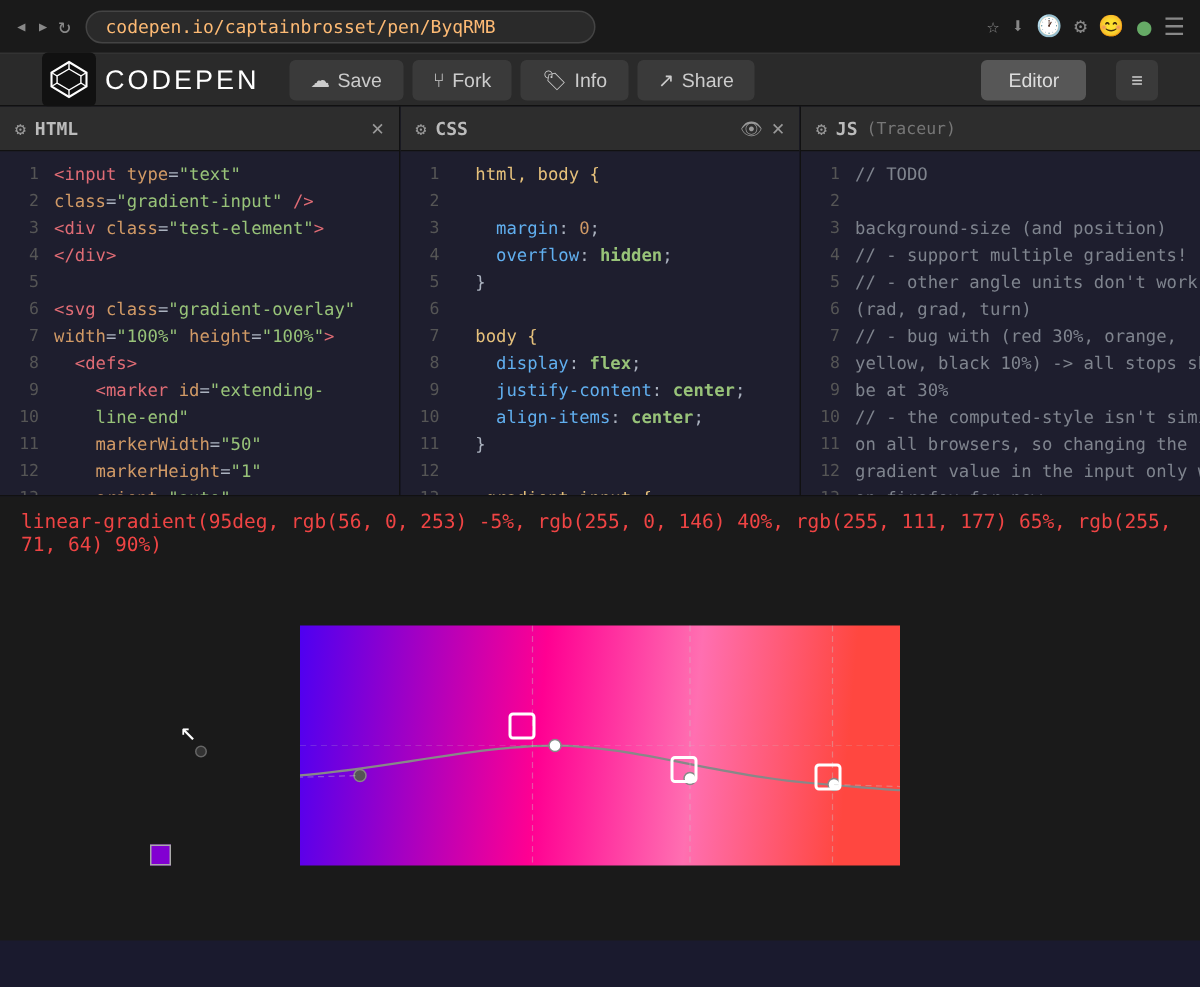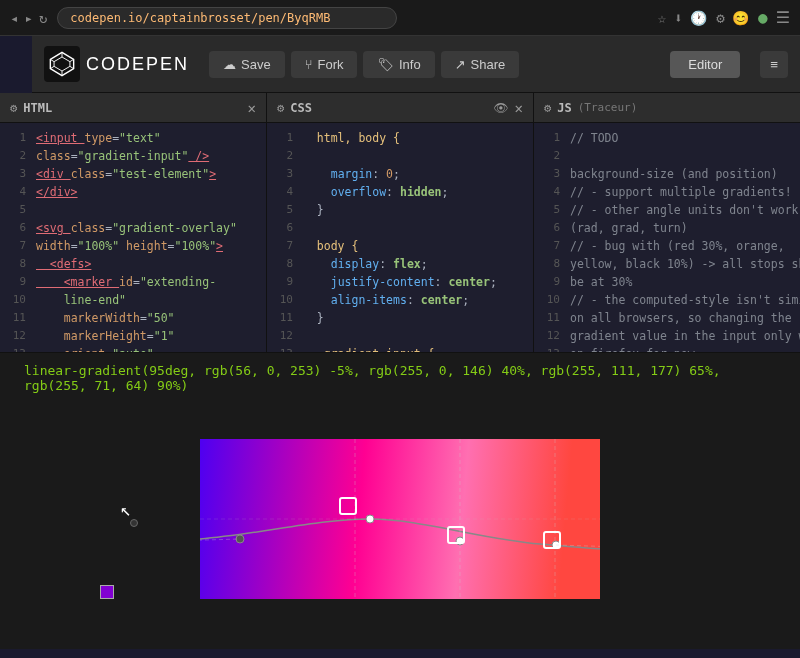--- a/index.html
+++ b/index.html
@@ -40,27 +40,26 @@
       display: flex;
       align-items: center;
       gap: 8px;
       color: #888;
       font-size: 14px;
     }
 
     
     .toolbar {
       background: #2a2a2a;
-      height: 57px;
-      display: flex;
-      align-items: center;
-      padding: 0 12px;
+      height: 35px;
+      display: flex;
+      align-items: center;
+      padding: 0 28px;
       gap: 0;
       border-bottom: 1px solid #111;
-      margin-left: 32px;
     }
     .logo {
       display: flex;
       align-items: center;
       margin-right: 20px;
       gap: 6px;
     }
     .logo-icon {
       width: 36px;
       height: 36px;
@@ -166,21 +165,21 @@
       color: #555;
       min-width: 22px;
       text-align: right;
       margin-right: 10px;
       user-select: none;
       font-size: 11px;
     }
     .code-content { color: #ccc; white-space: pre; font-size: 11.5px; }
 
     
-    .html-tag { color: #e06c75; text-decoration: underline; }
+    .html-tag { color: #e06c75; }
     .html-attr { color: #d19a66; }
     .html-val { color: #98c379; }
     .html-eq { color: #abb2bf; }
 
     
     .css-selector { color: #e5c07b; }
     .css-prop { color: #61afef; }
     .css-val { color: #98c379; font-weight: bold; }
     .css-punc { color: #abb2bf; }
     .css-num { color: #d19a66; }
@@ -189,23 +188,23 @@
     .js-comment { color: #7f848e; }
 
     
     .gradient-area {
       background: #1a1a1a;
       flex: 1;
       display: flex;
       flex-direction: column;
     }
     .gradient-label {
-      color: #84cc16;
+      color: #ef4444;
       font-size: 13px;
-      padding: 10px 24px 6px;
+      padding: 10px 14px 6px;
       font-family: monospace;
     }
     .gradient-canvas {
       position: relative;
       flex: 1;
       display: flex;
       align-items: center;
       justify-content: center;
       padding: 10px 20px 20px;
     }

